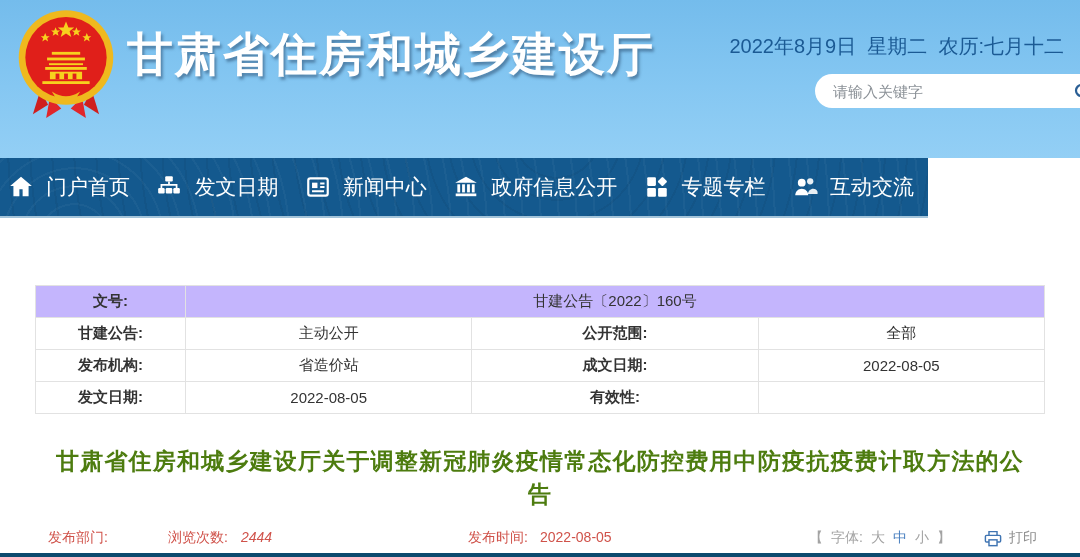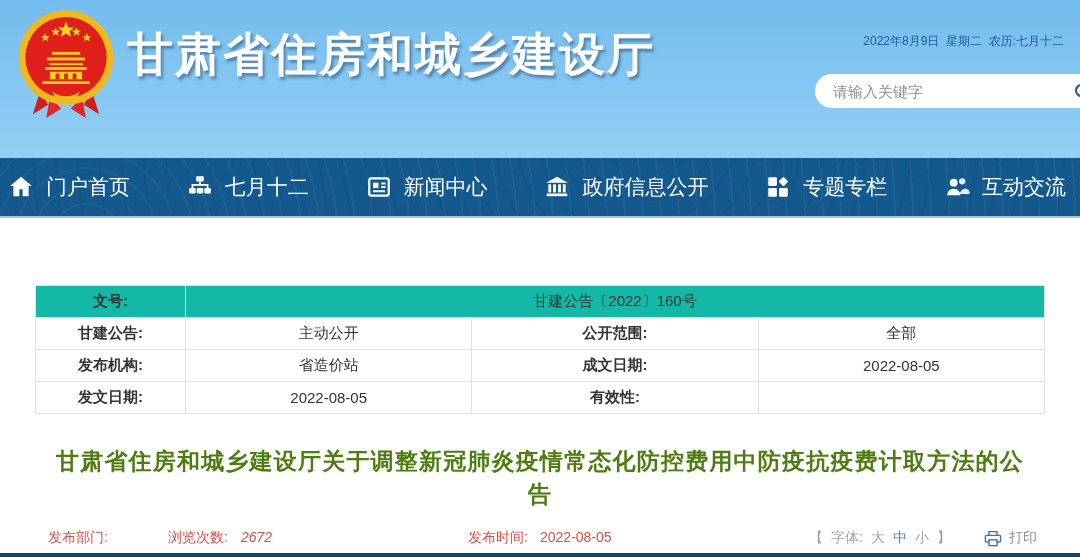--- a/index.html
+++ b/index.html
@@ -8,48 +8,48 @@
 
   
   .header { position:relative; width:1080px; height:158px;
             background:linear-gradient(180deg,#74bcec 0%,#85c7f2 55%,#93cff5 100%); }
   .logo { position:absolute; left:14px; top:6px; width:104px; height:122px; }
   .title-block { position:absolute; left:127px; top:24px; }
   .site-title { font-size:46px; font-weight:bold; color:#fff; letter-spacing:2px;
                 text-shadow:2px 3px 3px rgba(40,75,110,.55); white-space:nowrap; }
   .site-sub { margin-top:9px; font-size:13.5px; font-weight:bold; color:#fff;
               letter-spacing:.4px; text-shadow:1px 1px 2px rgba(40,75,110,.5); white-space:nowrap; }
-  .date-line { position:absolute; top:33px; right:16px; font-size:12px; color:#1b5a94;
+  .date-line { position:absolute; top:33px; right:16px; font-size:20px; color:#1b5a94;
                white-space:pre; }
   .searchbox { position:absolute; left:815px; top:74px; width:292px; height:34px;
                background:#fff; border-radius:17px; display:flex; align-items:center; }
   .searchbox input { flex:1; height:100%; border:none; outline:none; background:transparent;
                      padding:0 0 0 18px; font-size:15px; color:#333;
                      font-family:"Liberation Sans", sans-serif; }
   .searchbox input::placeholder { color:#8a9096; }
   .search-btn { position:absolute; left:258px; top:8px; width:20px; height:20px; cursor:pointer; }
 
   
-  .nav { width:1080px; height:60px; background:#14598e; border-bottom:2px solid #a3c4da;
+  .nav { width:928px; height:60px; background:#14598e; border-bottom:2px solid #a3c4da;
          display:flex; justify-content:space-between; align-items:center;
          padding:0 14px 0 8px;
          background-image:repeating-radial-gradient(circle at 8% 140%,
             transparent 0 16px, rgba(255,255,255,.035) 16px 18px),
             repeating-radial-gradient(circle at 60% -40%,
             transparent 0 20px, rgba(0,0,0,.05) 20px 22px); }
   .nav-item { display:flex; align-items:center; gap:12px; color:#fff; font-size:21px;
               cursor:pointer; white-space:nowrap; }
   .nav-item svg { display:block; }
 
   
   .doc-table { margin:67px 0 0 35px; width:1010px; border-collapse:collapse; table-layout:fixed; }
   .doc-table td { border:1px solid #e2e2e2; height:32px; text-align:center;
                   font-size:15px; color:#333; }
   .doc-table .lbl { font-weight:bold; }
-  .doc-table tr.first td { background:#14b8a6; }
+  .doc-table tr.first td { background:#c4b5fd; }
   .c1 { width:150px; } .c2 { width:353px; } .c3 { width:155px; } .c4 { width:352px; }
 
   
   .article-title { margin:31px auto 0; width:980px; text-align:center; font-size:23px;
                    font-weight:bold; color:#4d7c0f; line-height:33px; letter-spacing:1.2px; }
 
   
   .meta { position:relative; margin-top:13px; height:33px; border-bottom:4px solid #0c4a6e;
           font-size:14px; }
   .meta .abs { position:absolute; top:5px; white-space:nowrap; }
@@ -117,21 +117,21 @@
   <div class="nav-item">
     <span>
       <svg width="26" height="26" viewBox="0 0 24 24" fill="#fff">
         <rect x="8.5" y="2" width="7" height="5" rx="1"></rect>
         <path d="M12 7v3 M5 13v-3h14v3" stroke="#fff" stroke-width="1.6" fill="none"></path>
         <rect x="2" y="13" width="6" height="5" rx="1"></rect>
         <rect x="9" y="13" width="6" height="5" rx="1"></rect>
         <rect x="16" y="13" width="6" height="5" rx="1"></rect>
       </svg>
     </span>
-    <span>七月十二</span>
+    <span>发文日期</span>
   </div>
   <div class="nav-item">
     <span>
       <svg width="26" height="26" viewBox="0 0 24 24">
         <rect x="3" y="4" width="18" height="16" rx="2" fill="none" stroke="#fff" stroke-width="2"></rect>
         <rect x="6.5" y="8" width="5" height="5" fill="#fff"></rect>
         <path d="M14 8.8h4 M14 12h4 M6.5 16h11" stroke="#fff" stroke-width="1.8"></path>
       </svg>
     </span>
     <span>新闻中心</span>
@@ -198,21 +198,21 @@
     <td class="c4"></td>
   </tr>
 </tbody>
   </table>
 
 <div class="article-title">甘肃省住房和城乡建设厅关于调整新冠肺炎疫情常态化防控费用中防疫抗疫费计取方法的公告</div>
 
 <div class="meta">
   <span class="abs red" style="left:48px">发布部门:</span>
   <span class="abs red" style="left:168px">浏览次数:</span>
-  <span class="abs red views-val" style="left:241px">2672</span>
+  <span class="abs red views-val" style="left:241px">2444</span>
   <span class="abs red" style="left:468px">发布时间:</span>
   <span class="abs red" style="left:540px">2022-08-05</span>
 
   <span class="abs fontctl" style="left:805px">
     <span>【</span><span>字体:</span><span>大</span><span class="mid">中</span><span>小</span><span>】</span>
   </span>
 
   <span class="abs print-group" style="left:984px">
     <svg width="18" height="17" viewBox="0 0 20 19">
       <g fill="none" stroke="#3f74b2" stroke-width="1.6">

